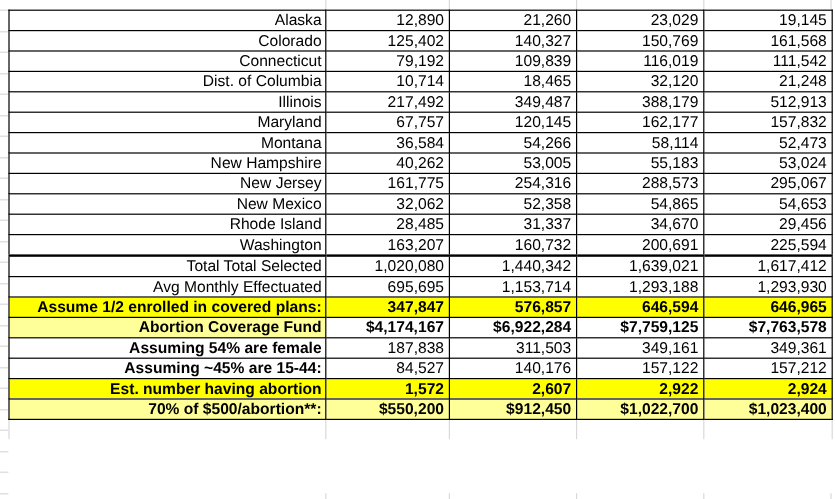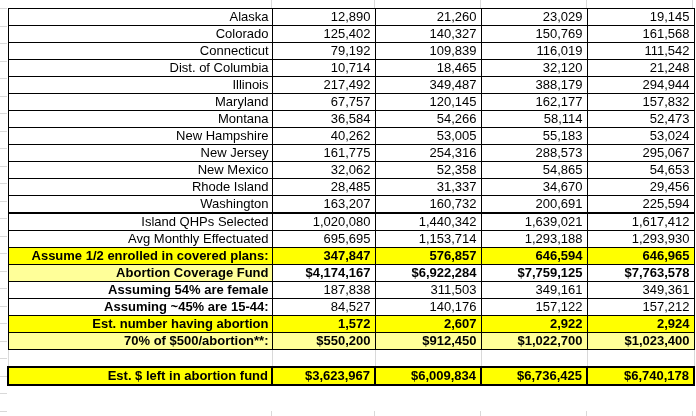--- a/index.html
+++ b/index.html
@@ -122,21 +122,21 @@
           <td class="value-cell">10,714</td>
           <td class="value-cell">18,465</td>
           <td class="value-cell">32,120</td>
           <td class="value-cell">21,248</td>
         </tr>
         <tr>
           <td class="label-cell">Illinois</td>
           <td class="value-cell">217,492</td>
           <td class="value-cell">349,487</td>
           <td class="value-cell">388,179</td>
-          <td class="value-cell">294,944</td>
+          <td class="value-cell">512,913</td>
         </tr>
         <tr>
           <td class="label-cell">Maryland</td>
           <td class="value-cell">67,757</td>
           <td class="value-cell">120,145</td>
           <td class="value-cell">162,177</td>
           <td class="value-cell">157,832</td>
         </tr>
         <tr>
           <td class="label-cell">Montana</td>
@@ -174,21 +174,21 @@
           <td class="value-cell">29,456</td>
         </tr>
         <tr>
           <td class="label-cell">Washington</td>
           <td class="value-cell">163,207</td>
           <td class="value-cell">160,732</td>
           <td class="value-cell">200,691</td>
           <td class="value-cell">225,594</td>
         </tr>
         <tr class="thick-top">
-          <td class="label-cell">Island QHPs Selected</td>
+          <td class="label-cell">Total Total Selected</td>
           <td class="value-cell">1,020,080</td>
           <td class="value-cell">1,440,342</td>
           <td class="value-cell">1,639,021</td>
           <td class="value-cell">1,617,412</td>
         </tr>
         <tr>
           <td class="label-cell">Avg Monthly Effectuated</td>
           <td class="value-cell">695,695</td>
           <td class="value-cell">1,153,714</td>
           <td class="value-cell">1,293,188</td>
@@ -236,22 +236,15 @@
           <td class="value-cell bg-pale bold">$1,022,700</td>
           <td class="value-cell bg-pale bold">$1,023,400</td>
         </tr>
         <tr class="spacer">
           <td class="label-cell"></td>
           <td class="value-cell"></td>
           <td class="value-cell"></td>
           <td class="value-cell"></td>
           <td class="value-cell"></td>
         </tr>
-        <tr class="thick-box">
-          <td class="label-cell bg-bright bold">Est. $ left in abortion fund</td>
-          <td class="value-cell bg-bright bold">$3,623,967</td>
-          <td class="value-cell bg-bright bold">$6,009,834</td>
-          <td class="value-cell bg-bright bold">$6,736,425</td>
-          <td class="value-cell bg-bright bold">$6,740,178</td>
-        </tr>
       </tbody>
   </table>
 </div>
 
 </body></html>

